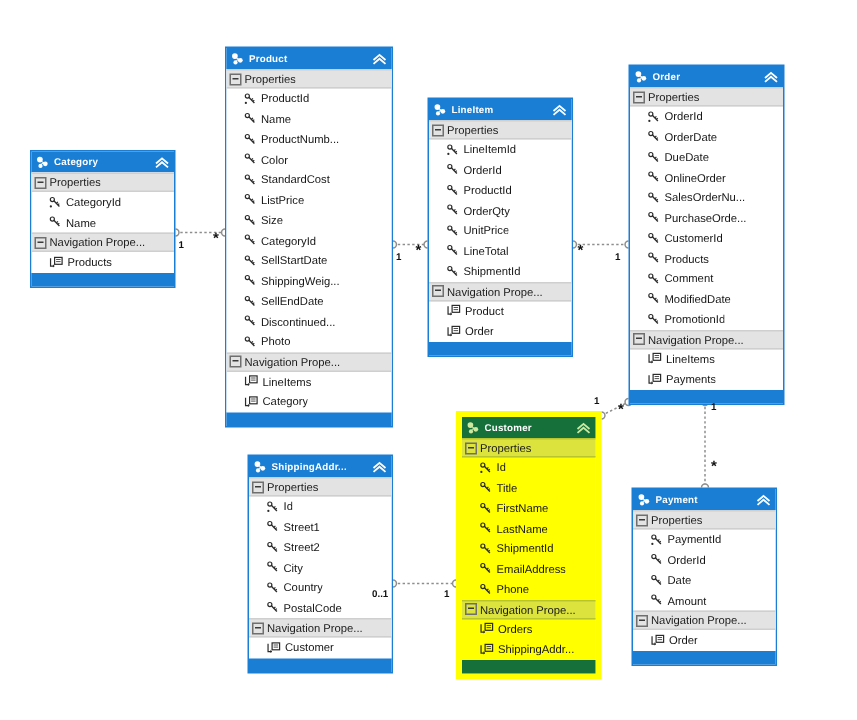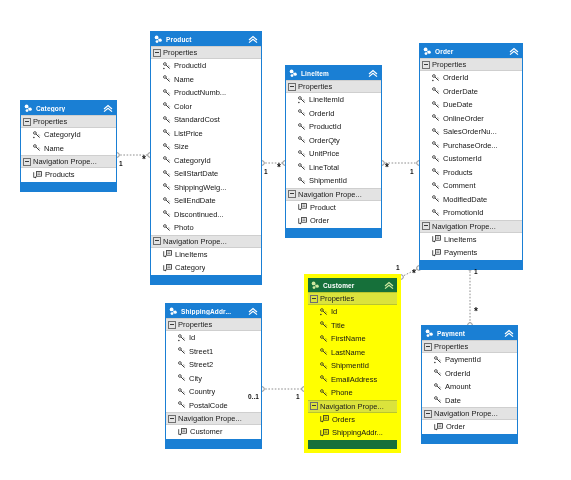--- a/index.html
+++ b/index.html
@@ -821,29 +821,29 @@
               <path d="M4.6 4.6 L5.6 3.6 M5.6 5.6 L6.5 4.7" stroke="#2b2b2b" stroke-width="0.8"></path>
             </svg>
             <span class="prop-label">OrderId</span>
           </div>
           <div class="prop">
             <svg width="8" height="8" viewBox="0 0 8 8">
               <circle cx="1.9" cy="2.0" r="1.35" fill="none" stroke="#2b2b2b" stroke-width="0.8"></circle>
               <path d="M2.9 2.9 L6.6 6.6" stroke="#2b2b2b" stroke-width="0.9"></path>
               <path d="M4.6 4.6 L5.6 3.6 M5.6 5.6 L6.5 4.7" stroke="#2b2b2b" stroke-width="0.8"></path>
             </svg>
+            <span class="prop-label">Date</span>
+          </div>
+          <div class="prop">
+            <svg width="8" height="8" viewBox="0 0 8 8">
+              <circle cx="1.9" cy="2.0" r="1.35" fill="none" stroke="#2b2b2b" stroke-width="0.8"></circle>
+              <path d="M2.9 2.9 L6.6 6.6" stroke="#2b2b2b" stroke-width="0.9"></path>
+              <path d="M4.6 4.6 L5.6 3.6 M5.6 5.6 L6.5 4.7" stroke="#2b2b2b" stroke-width="0.8"></path>
+            </svg>
             <span class="prop-label">Amount</span>
-          </div>
-          <div class="prop">
-            <svg width="8" height="8" viewBox="0 0 8 8">
-              <circle cx="1.9" cy="2.0" r="1.35" fill="none" stroke="#2b2b2b" stroke-width="0.8"></circle>
-              <path d="M2.9 2.9 L6.6 6.6" stroke="#2b2b2b" stroke-width="0.9"></path>
-              <path d="M4.6 4.6 L5.6 3.6 M5.6 5.6 L6.5 4.7" stroke="#2b2b2b" stroke-width="0.8"></path>
-            </svg>
-            <span class="prop-label">Date</span>
           </div>
           <div class="sec-head">
             <span class="expander"></span>
             <span class="sec-label">Navigation Prope...</span>
           </div>
           <div class="prop">
             <svg width="9" height="8" viewBox="0 0 9 8">
               <rect x="3.4" y="0.6" width="5.0" height="4.6" fill="none" stroke="#2b2b2b" stroke-width="0.8"></rect>
               <path d="M4.4 2.0 h3.0 M4.4 3.4 h3.0" stroke="#2b2b2b" stroke-width="0.55"></path>
               <path d="M0.7 1.2 v5.2 h2.4" fill="none" stroke="#2b2b2b" stroke-width="0.8"></path>

